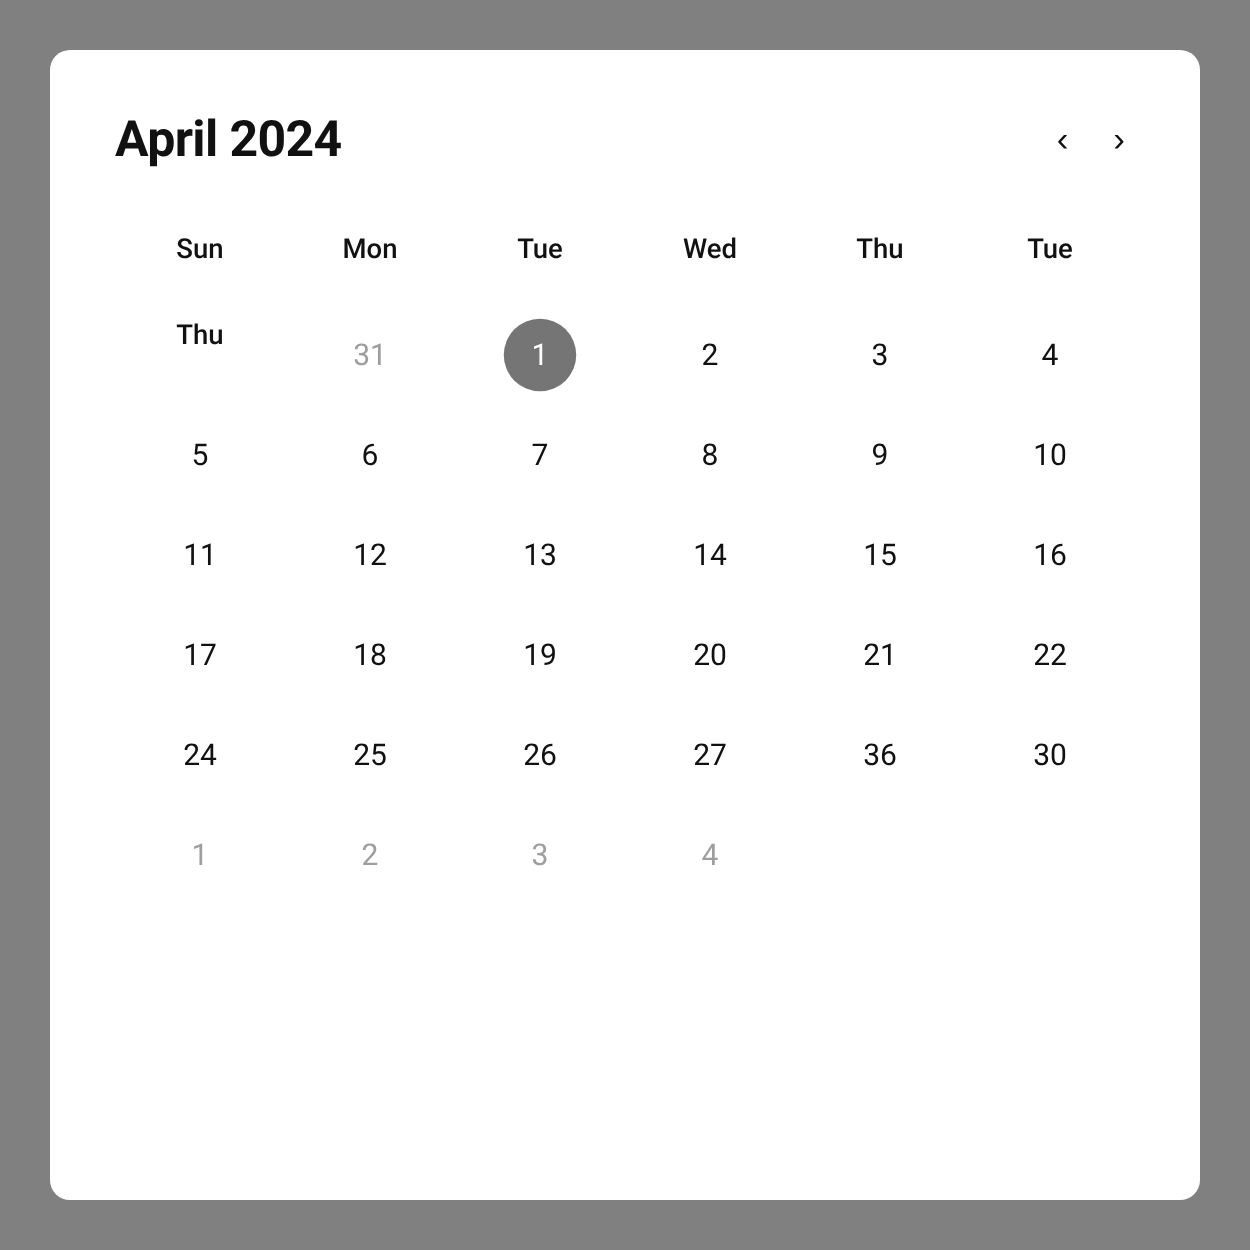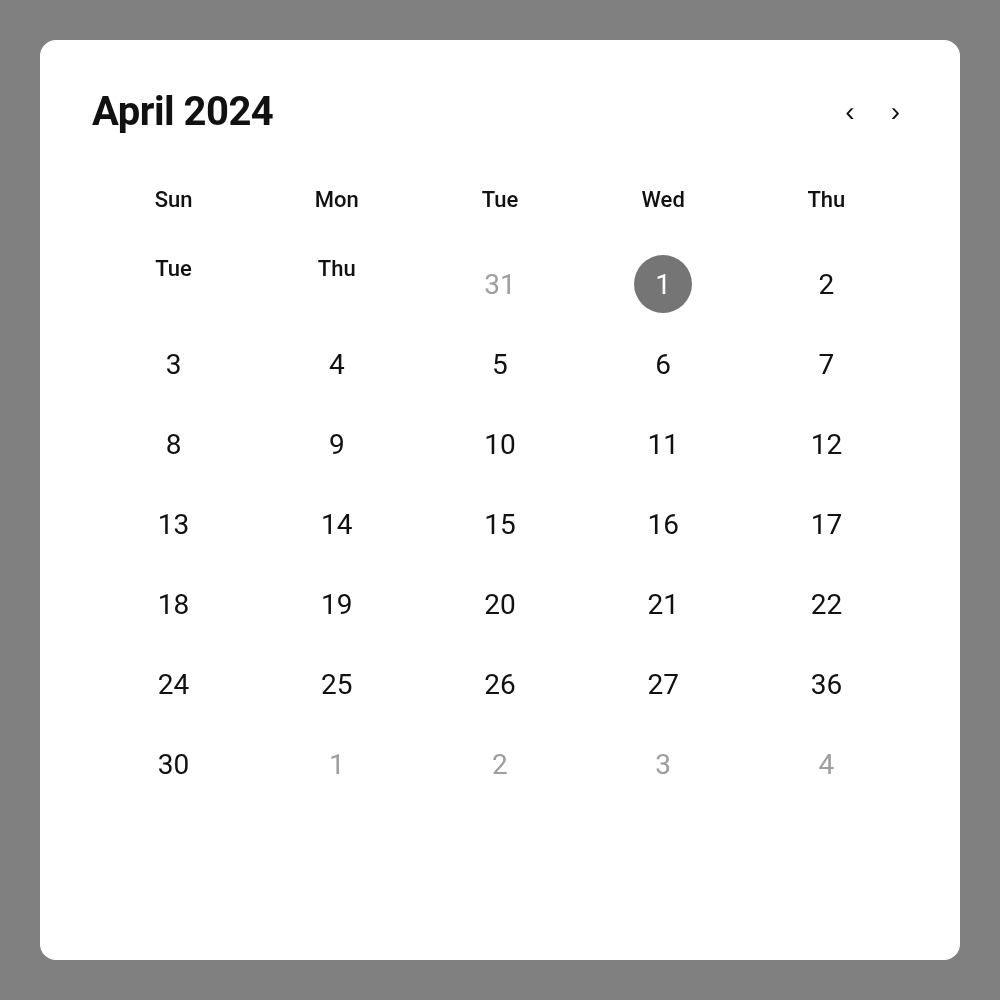--- a/index.html
+++ b/index.html
@@ -48,36 +48,36 @@
       font-size: 28px;
       cursor: pointer;
       color: #111111;
       font-weight: 400;
       line-height: 1;
       padding: 4px 8px;
     }
 
     .calendar-grid {
       display: grid;
-      grid-template-columns: repeat(5, 1fr);
+      grid-template-columns: repeat(6, 1fr);
       row-gap: 0;
     }
 
     .day-header {
       text-align: center;
       font-size: 22px;
       font-weight: 500;
       color: #111111;
       padding: 12px 0 32px 0;
     }
 
     .day-cell {
       text-align: center;
       padding: 18px 0;
-      font-size: 28px;
+      font-size: 24px;
       color: #111111;
       cursor: pointer;
       position: relative;
       display: flex;
       align-items: center;
       justify-content: center;
       height: 80px;
     }
 
     .day-cell.other-month {

